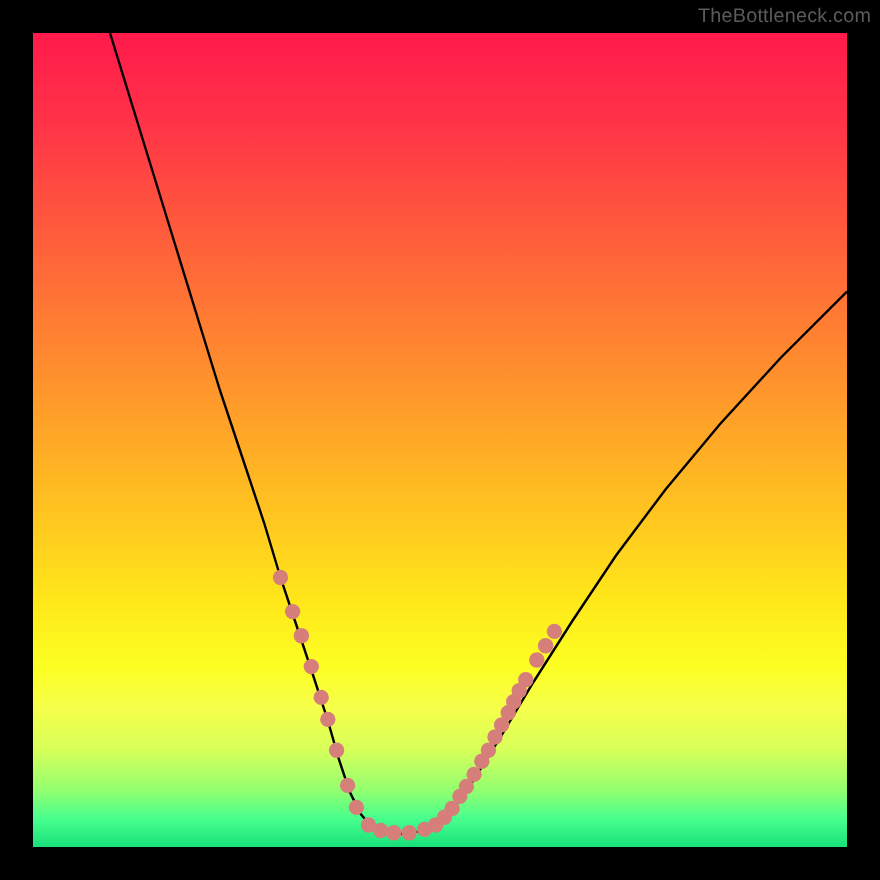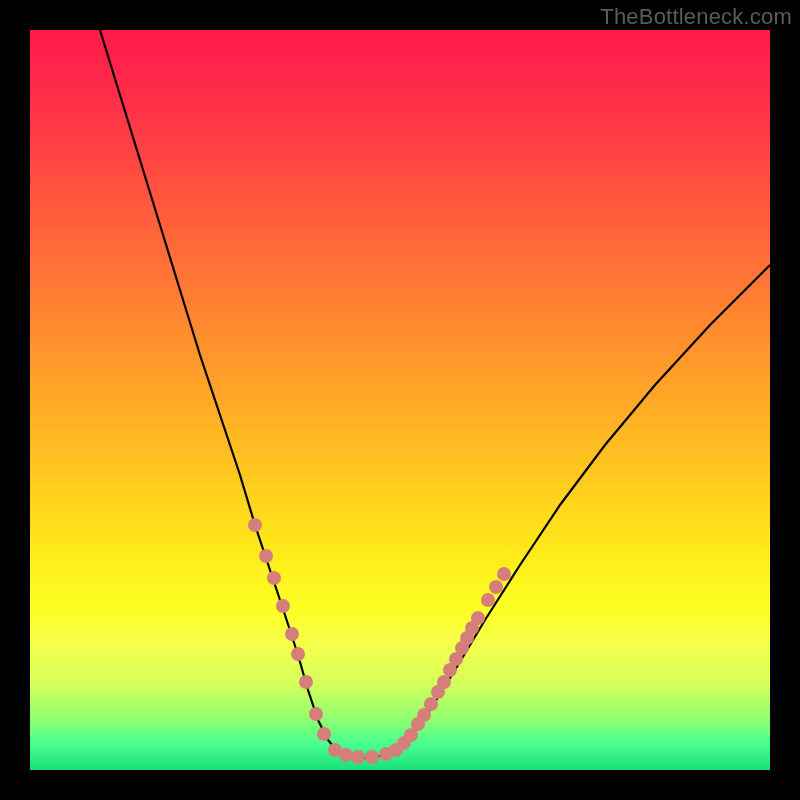--- a/index.html
+++ b/index.html
@@ -24,21 +24,21 @@
     left: 0;
     top: 0;
     width: 100%;
     height: 100%;
   }
   .watermark {
     position: absolute;
     top: 4px;
     right: 8px;
     color: #5b5b5b;
-    font-size: 22px;
+    font-size: 18px;
     font-weight: 500;
     letter-spacing: 0.2px;
     z-index: 10;
   }
   svg.curve {
     position: absolute;
     left: 0;
     top: 0;
     width: 100%;
     height: 100%;

